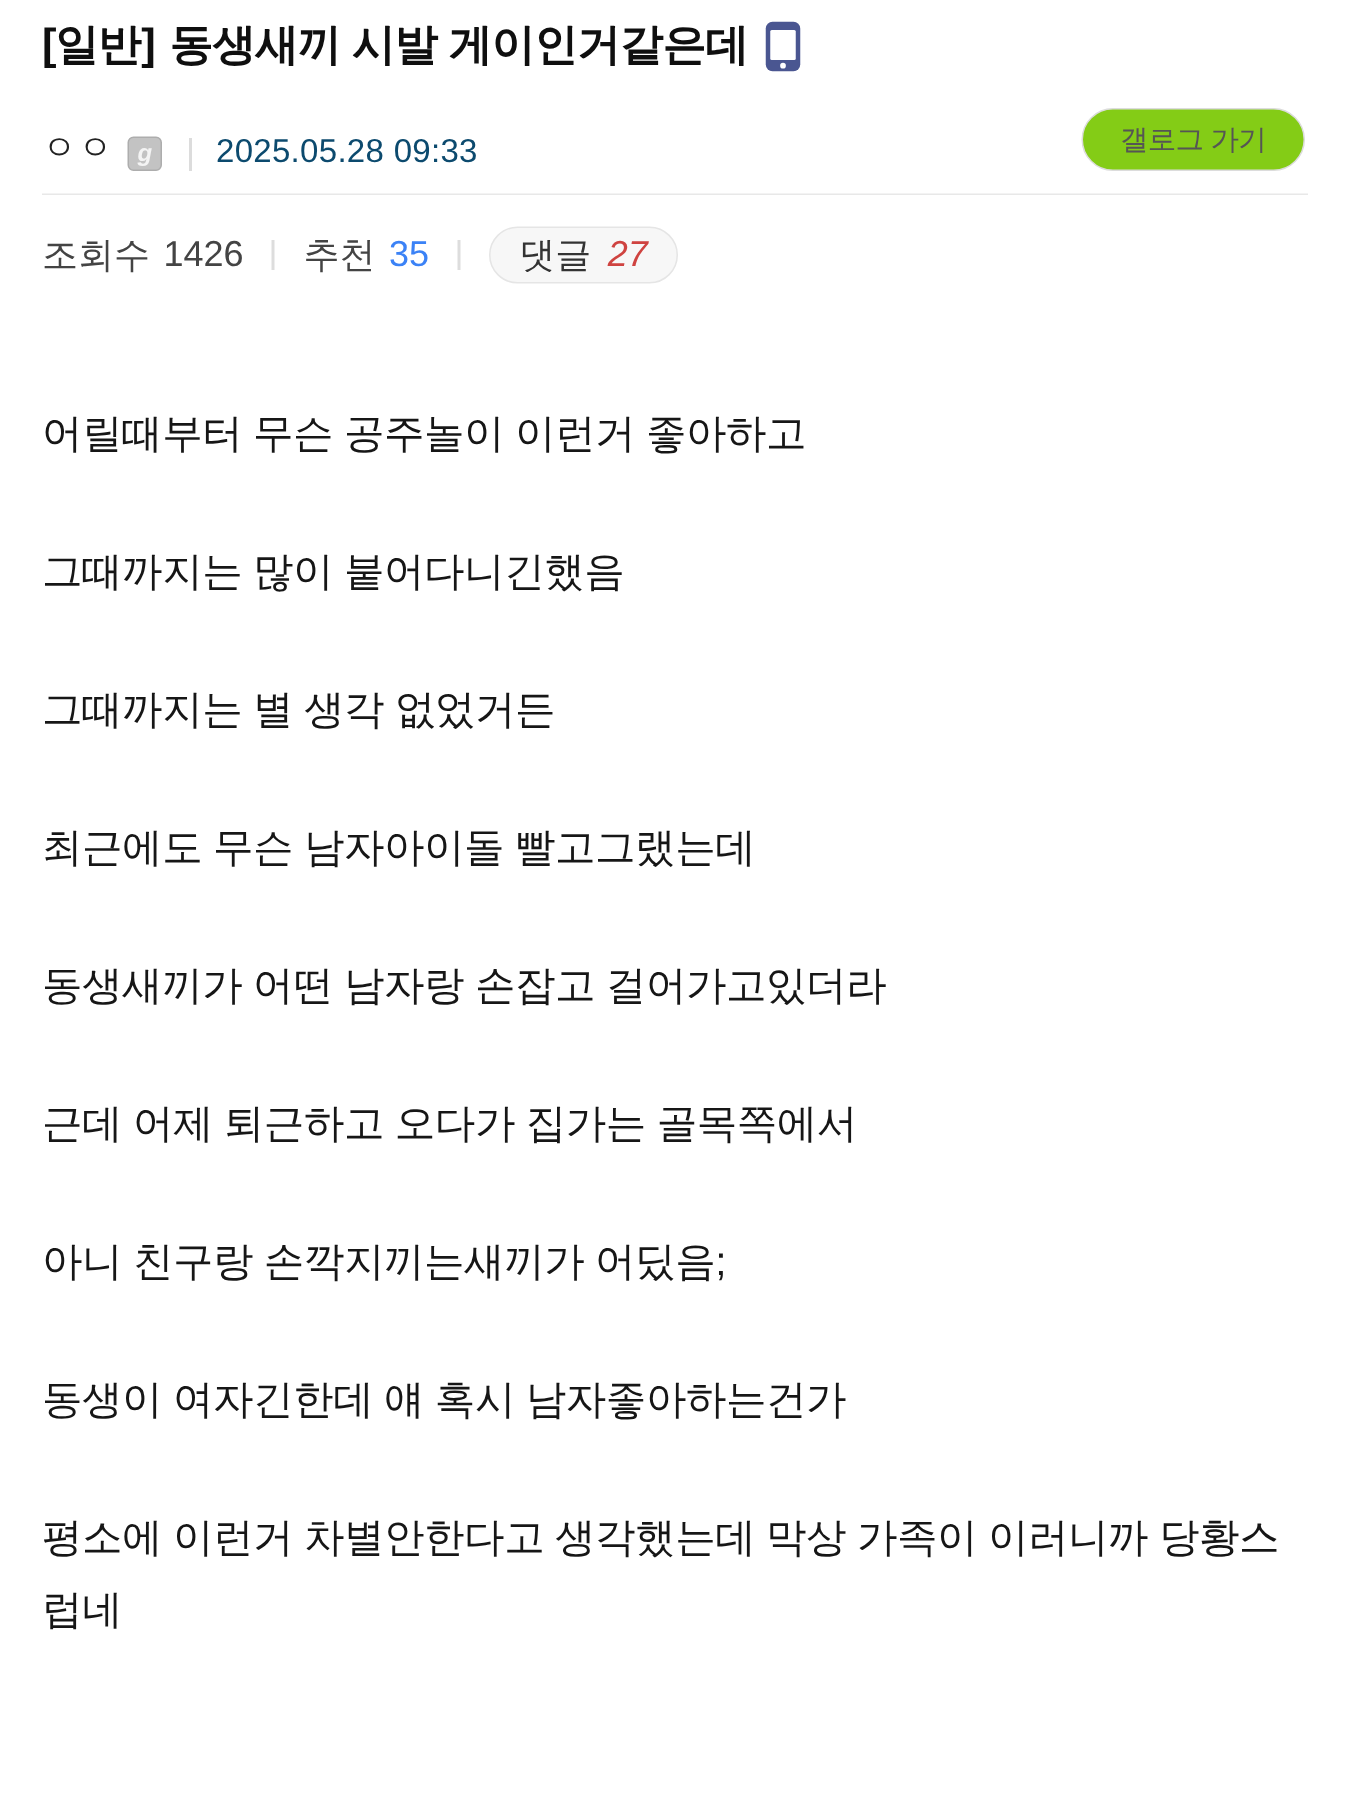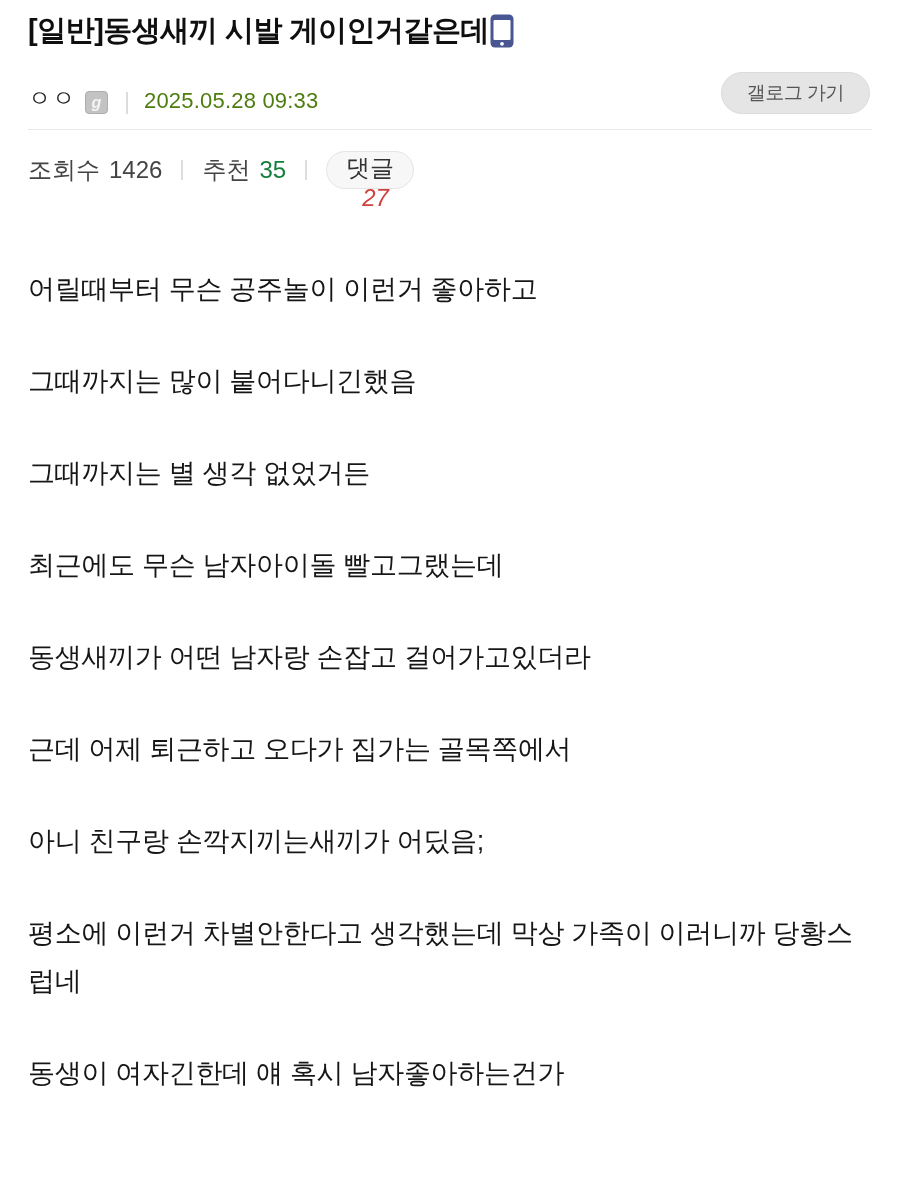--- a/index.html
+++ b/index.html
@@ -16,20 +16,21 @@
   
   .header { padding: 10px 28px 0 28px; }
   .title-row {
     font-size: 29px;
     font-weight: 700;
     color: #0f0f0f;
     line-height: 40px;
     letter-spacing: -0.5px;
     display: flex;
     align-items: center;
+    gap: 10px;
   }
   .phone-icon { width: 26px; height: 36px; flex: 0 0 auto; margin-top: 2px; }
 
   .meta-row {
     margin-top: 20px;
     display: flex;
     align-items: flex-end;
     height: 44px;
   }
   .author-name { font-size: 23px; color: #222; letter-spacing: 1px; }
@@ -46,28 +47,28 @@
     font-style: italic;
     font-weight: 700;
     color: #f4f4f4;
     cursor: pointer;
   }
   .meta-sep {
     width: 2px; height: 22px;
     background: #dcdcdc;
     margin: 0 16px 0 18px;
   }
-  .post-date { font-size: 22px; color: #4d7c0f; letter-spacing: 0.2px; }
+  .post-date { font-size: 22px; color: #0c4a6e; letter-spacing: 0.2px; }
   .meta-spacer { flex: 1; }
   .gallog-button {
     height: 42px;
     padding: 0 25px;
     border: 1px solid #dcdcdc;
     border-radius: 22px;
-    background: #e5e5e5;
+    background: #84cc16;
     font-family: inherit;
     font-size: 19px;
     color: #555;
     letter-spacing: -0.5px;
     cursor: pointer;
     margin-right: 2px;
   }
 
   .h-divider { border: none; border-top: 1px solid #e8e8e8; margin-top: 15px; }
 
@@ -78,31 +79,30 @@
     align-items: center;
     font-size: 24px;
     color: #444;
   }
   .stat-sep {
     width: 2px; height: 20px;
     background: #ddd;
     margin: 0 19px;
   }
   .stat-num { margin-left: 9px; }
-  .stat-num.red { color: #15803d; }
+  .stat-num.red { color: #3b82f6; }
   .comments-pill {
     display: inline-flex;
     align-items: center;
     height: 38px;
     padding: 0 19px;
     background: #f7f7f7;
     border: 1px solid #e5e5e5;
     border-radius: 20px;
     cursor: pointer;
-    flex-direction: column;
   }
   .comments-pill .label { color: #333; }
   .comments-pill .count { color: #cf4340; margin-left: 11px; font-style: italic; }
 
   
   .post-body {
     padding: 76px 28px 0 28px;
     font-size: 27px;
     color: #161616;
     letter-spacing: -0.3px;
@@ -155,17 +155,17 @@
   </div>
 
   <div class="post-body">
     <p>어릴때부터 무슨 공주놀이 이런거 좋아하고</p>
     <p>그때까지는 많이 붙어다니긴했음</p>
     <p>그때까지는 별 생각 없었거든</p>
     <p>최근에도 무슨 남자아이돌 빨고그랬는데</p>
     <p>동생새끼가 어떤 남자랑 손잡고 걸어가고있더라</p>
     <p>근데 어제 퇴근하고 오다가 집가는 골목쪽에서</p>
     <p>아니 친구랑 손깍지끼는새끼가 어딨음;</p>
+    <p>동생이 여자긴한데 얘 혹시 남자좋아하는건가</p>
     <p>평소에 이런거 차별안한다고 생각했는데 막상 가족이 이러니까 당황스럽네</p>
-    <p>동생이 여자긴한데 얘 혹시 남자좋아하는건가</p>
   </div>
 
 </div>
 
 </body></html>

